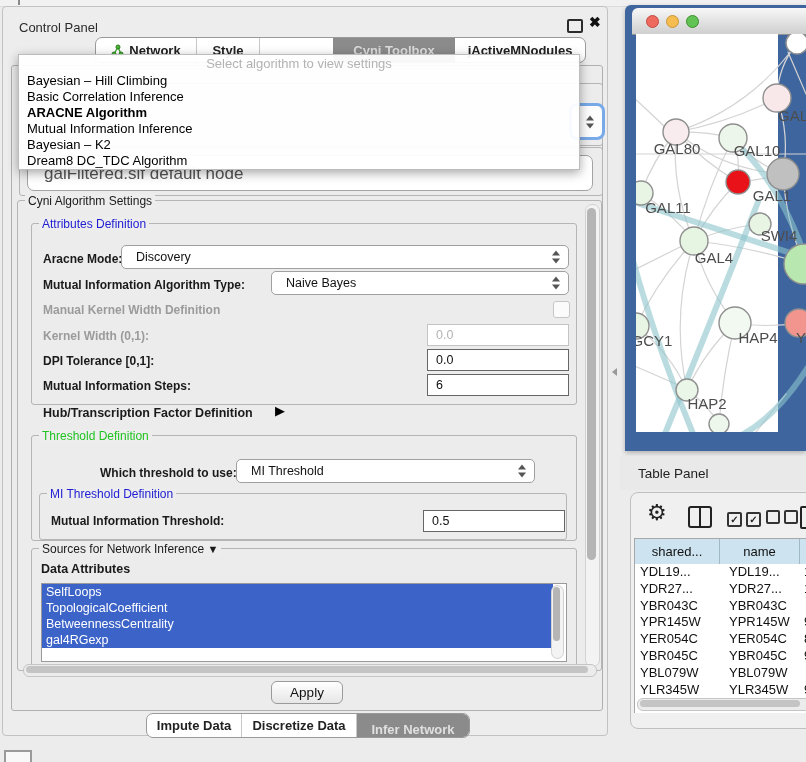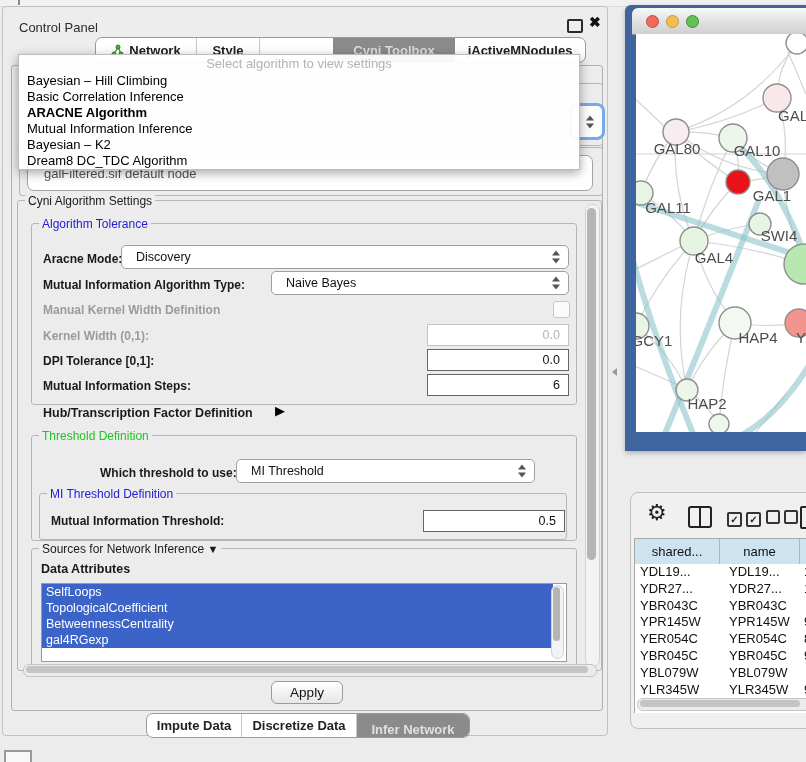--- a/index.html
+++ b/index.html
@@ -22,21 +22,21 @@
   .tab:last-child{border-right:none;}
   .tab.sel{background:#8b8b8b;color:#dcdcdc;border-right:none;}
   .tab .ticon{margin-right:5px;display:inline-block;width:13px;height:13px;}
 
   
   .groupbox{border:1px solid #b5b5b5;border-radius:3px;background:transparent;}
   .gb-label{font-size:12px;background:#ededed;padding:0 3px;white-space:nowrap;}
   .blue-combo{left:566px;top:96px;width:30px;height:31px;border:3px solid #78a9e8;
               border-radius:8px;background:#fdfdfd;}
   .sliver-combo{left:24px;top:148px;width:566px;height:36px;background:#fff;
-                border:1px solid #a3a3a3;border-radius:7px;font-size:13px;color:#555;
+                border:1px solid #a3a3a3;border-radius:7px;font-size:17px;color:#555;
                 line-height:36px;padding-left:16px;box-sizing:border-box;overflow:hidden;}
 
   
   .dropdown{left:18px;top:54px;width:560px;background:rgba(255,255,255,0.94);
             border:1px solid #bdbdbd;box-shadow:0 3px 10px rgba(0,0,0,0.35);z-index:50;}
   .dd-prompt{height:18px;line-height:18px;text-align:center;color:#b3b3b3;font-size:13px;}
   .dd-item{height:16px;line-height:16px;padding:0 8px;font-size:13px;color:#000;white-space:nowrap;}
   .dd-item.hl{font-weight:bold;}
 
   
@@ -44,21 +44,21 @@
            border-radius:3px;background:#ececec;}
   .lbl{font-size:12px;font-weight:bold;color:#1a1a1a;white-space:nowrap;}
   .lbl.dis{color:#9b9b9b;}
   .combo{background:#fff;border:1px solid #a0a0a0;border-radius:5px;font-size:12.5px;
          color:#111;line-height:22px;padding-left:14px;box-sizing:border-box;}
   .spin{position:absolute;right:8px;top:50%;width:8px;height:13px;transform:translateY(-50%);}
   .spin:before{content:"";position:absolute;top:0;left:0;border-left:4px solid transparent;
                border-right:4px solid transparent;border-bottom:5px solid #555;}
   .spin:after{content:"";position:absolute;top:8px;left:0;border-left:4px solid transparent;
               border-right:4px solid transparent;border-top:5px solid #555;}
-  .field{background:#fff;border:1px solid #666;font-size:12.5px;color:#111;text-align:right;
+  .field{background:#fff;border:1px solid #666;font-size:12.5px;color:#111;
          padding:0 8px;line-height:20px;box-sizing:border-box;}
   .field.dis{border-color:#c4c4c4;color:#b4b4b4;}
   .chk{width:15px;height:15px;border:1px solid #c6c6c6;border-radius:3px;background:#fbfbfb;}
 
   .vscroll{width:13px;background:#f3f3f3;border:1px solid #d2d2d2;border-radius:7px;}
   .vthumb{position:absolute;left:1px;width:9px;background:#b5b5b5;border-radius:5px;}
   .hscroll{height:11px;background:#ececec;border:1px solid #c5c5c5;border-radius:6px;}
   .hthumb{position:absolute;top:1px;height:7px;background:#c4c4c4;border-radius:4px;}
 
   .attr-list{background:#fff;border:1px solid #9a9a9a;overflow:hidden;}
@@ -75,21 +75,21 @@
   .btab:last-child{border-right:none;align-items:flex-end;}
   .btab.sel{background:#8b8b8b;color:#e0e0e0;}
 
   
   .nw{left:625px;top:5px;width:181px;height:446px;background:#3e659e;border-top-left-radius:6px;
       box-shadow:0 2px 5px rgba(0,0,0,0.25);}
   .nw-titlebar{position:absolute;left:7px;top:3px;right:0;height:26px;
                background:linear-gradient(#f7f7f7,#cfcfcf);border-bottom:1px solid #919191;
                border-top-left-radius:6px;}
   .light{position:absolute;top:7px;width:13px;height:13px;border-radius:50%;box-sizing:border-box;}
-  .nw-canvas{position:absolute;left:11px;top:29px;width:170px;height:398px;background:#fff;}
+  .nw-canvas{position:absolute;left:11px;top:29px;width:142px;height:398px;background:#fff;}
 
   
   .tp-titlebar{left:620px;top:456px;width:186px;height:34px;background:#e9e9e9;}
   .tp-title{left:18px;top:10px;font-size:13.5px;color:#222;}
   .tp-card{left:630px;top:492px;width:182px;height:235px;background:#f0f0f0;
            border:1px solid #c0c0c0;border-radius:8px;}
   .tool{position:absolute;top:13px;}
   .gear{font-size:22px;color:#222;line-height:22px;}
   .split{width:20px;height:18px;border:2px solid #222;border-radius:3px;}
   .split:before{content:"";position:absolute;left:9px;top:0;width:2px;height:18px;background:#222;}
@@ -169,21 +169,21 @@
       </div>
 
     <div class="abs groupbox" style="left:14px;top:193px;width:583px;height:469px;"></div>
     <div class="abs gb-label" style="left:22px;top:187px;color:#1a1a1a;">Cyni Algorithm Settings</div>
 
     <div class="abs vscroll" style="left:582px;top:197px;height:461px;">
       <span class="vthumb" style="top:3px;height:352px;"></span>
     </div>
 
     <div class="abs groupbox" style="left:28px;top:216px;width:544px;height:180px;"></div>
-    <div class="abs gb-label" style="left:36px;top:210px;color:#2121d3;">Algorithm Tolerance</div>
+    <div class="abs gb-label" style="left:36px;top:210px;color:#2121d3;">Attributes Definition</div>
 
     <div class="abs lbl" style="left:40px;top:245px;">Aracne Mode:</div>
     <div class="abs combo" style="left:118px;top:238px;width:448px;height:24px;">
       <span>Discovery</span>
       <span class="spin"></span>
     </div>
 
     <div class="abs lbl" style="left:40px;top:271px;">Mutual Information Algorithm Type:</div>
     <div class="abs combo" style="left:268px;top:264px;width:298px;height:24px;">
       <span>Naive Bayes</span>
@@ -335,20 +335,23 @@
           <text x="16" y="312" text-anchor="middle" font-size="15" fill="#4d4d4d" font-family="&quot;Liberation Sans&quot;, sans-serif">GCY1</text>
           <text x="122" y="309" text-anchor="middle" font-size="15" fill="#4d4d4d" font-family="&quot;Liberation Sans&quot;, sans-serif">HAP4</text>
           <text x="165" y="309" text-anchor="middle" font-size="15" fill="#4d4d4d" font-family="&quot;Liberation Sans&quot;, sans-serif">Y</text>
           <text x="71" y="375" text-anchor="middle" font-size="15" fill="#4d4d4d" font-family="&quot;Liberation Sans&quot;, sans-serif">HAP2</text>
         </svg>
     </div>
   </div>
 
   <div class="abs divider-arrow"></div>
 
+  <div class="abs tp-titlebar">
+    <div class="abs tp-title">Table Panel</div>
+  </div>
 
   <div class="abs tp-card">
     <span class="tool gear" style="left:16px;top:9px;">⚙</span>
     <span class="tool split" style="left:57px;"></span>
     <span class="tool" style="left:96px;top:16px;">
       <span class="cb">✓</span><span class="cb">✓</span>
     </span>
     <span class="tool" style="left:135px;top:17px;">
       <span class="cb" style="width:10px;height:10px;"></span><span class="cb" style="width:10px;height:10px;"></span>
     </span>

